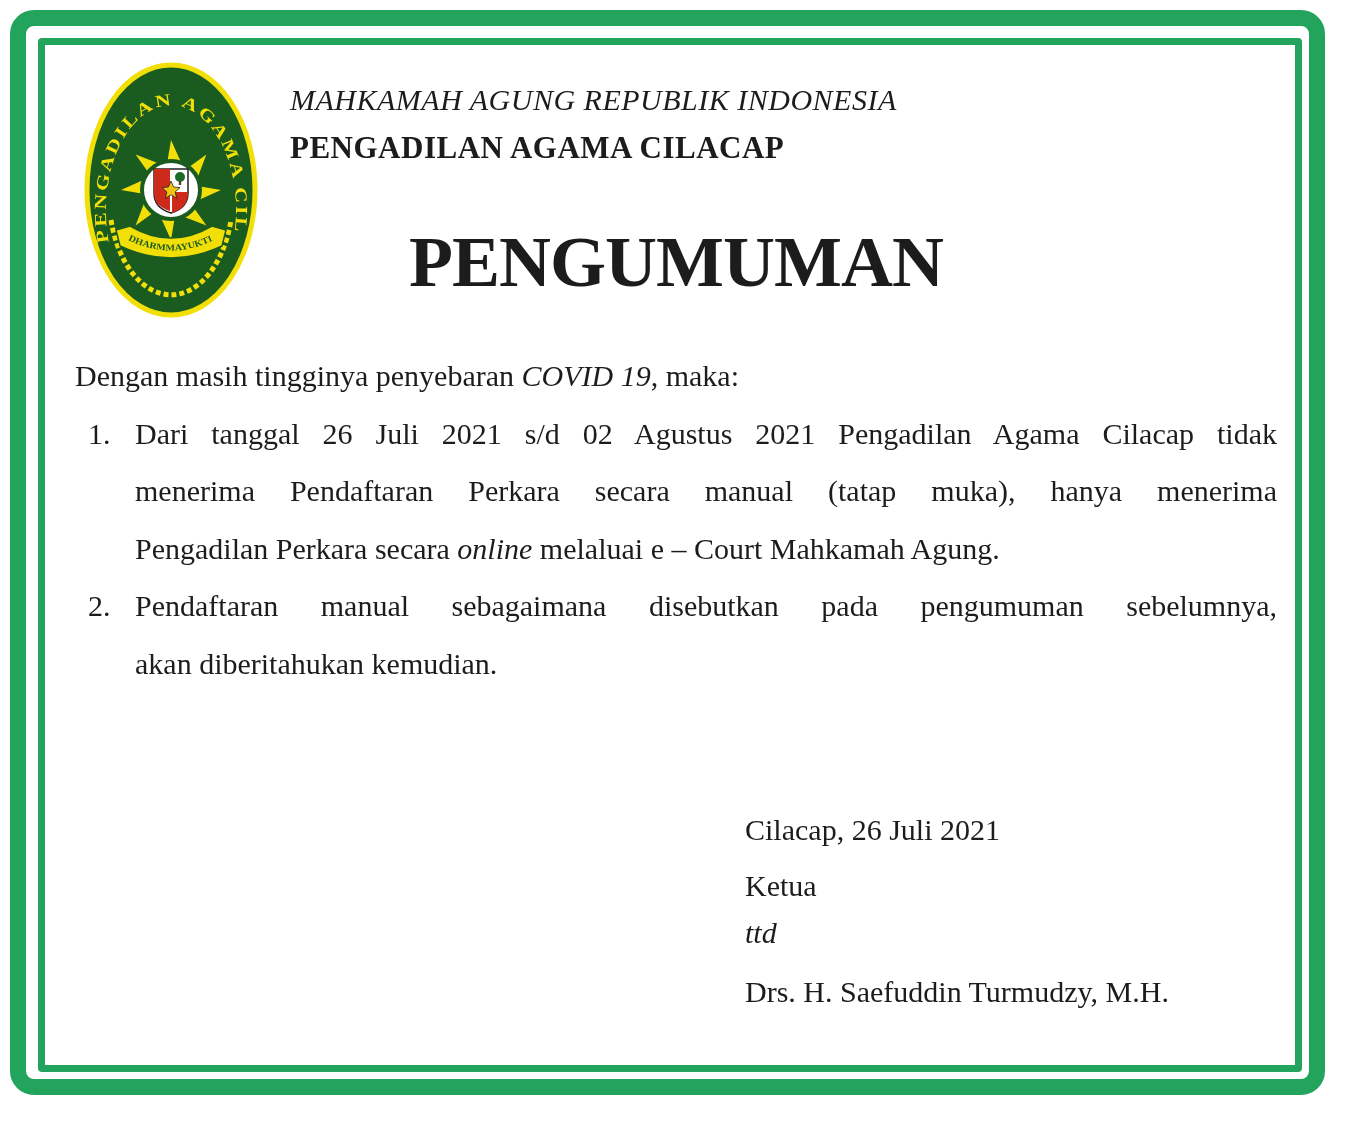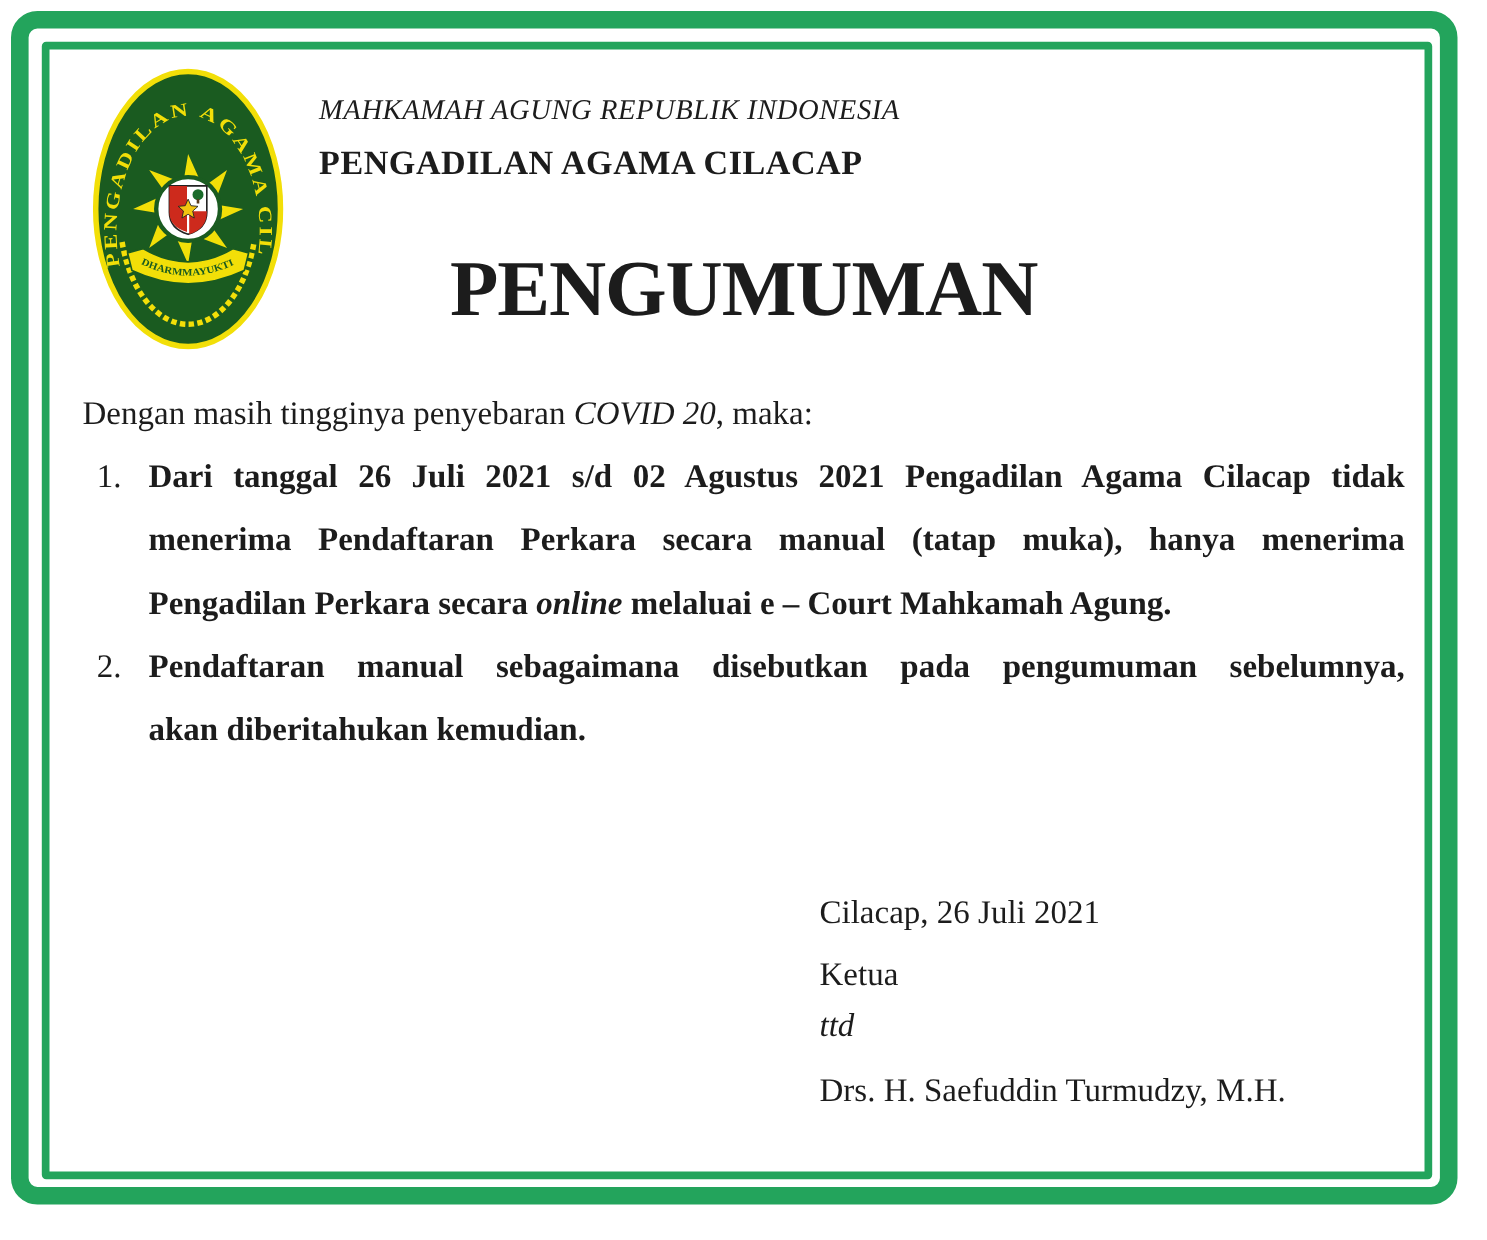--- a/index.html
+++ b/index.html
@@ -11,31 +11,31 @@
   .frame-outer {
     position:absolute; left:10px; top:10px; width:1315px; height:1085px;
     border:16px solid var(--frame-green,#23a45c); border-radius:24px;
   }
   .frame-inner {
     position:absolute; left:38px; top:38px; width:1264px; height:1034px;
     border:7px solid var(--frame-green,#23a45c); border-radius:4px;
   }
   .logo { position:absolute; left:84px; top:62px; width:174px; height:256px; }
   .header-block { position:absolute; left:290px; top:76px; }
-  .header-line1 { font-style:italic; font-size:26px; line-height:48px; letter-spacing:0.5px; }
+  .header-line1 { font-style:italic; font-size:30px; line-height:48px; letter-spacing:0.5px; }
   .header-line2 { font-weight:bold; font-size:31px; line-height:48px; letter-spacing:0.5px; }
   .doc-title {
     position:absolute; left:44px; top:226px; width:1264px; text-align:center;
     font-weight:bold; font-size:72px; line-height:72px; letter-spacing:-1px;
   }
   .body-block { position:absolute; left:75px; top:347px; width:1202px; font-size:30px; line-height:57.5px; }
   .em { font-style:italic; }
   .list-item { display:flex; }
   .num { flex:none; width:60px; padding-left:13px; }
-  .item-lines { flex:1; min-width:0;font-weight:bold; }
+  .item-lines { flex:1; min-width:0; }
   .just { text-align:justify; text-align-last:justify; text-justify:inter-word; }
   .sig-block { position:absolute; left:745px; top:815px; width:520px; font-size:30px; }
   .sig-line { position:absolute; left:0; line-height:30px; white-space:nowrap; }
   .sig-1 { top:0; } .sig-2 { top:56px; } .sig-3 { top:103px;font-style:italic; } .sig-4 { top:162px; }
 </style>
 </head>
 <body>
 
 <div class="page">
 
@@ -73,21 +73,21 @@
   <div class="header-block">
     <div class="header-line1">MAHKAMAH AGUNG REPUBLIK INDONESIA</div>
     <div class="header-line2">PENGADILAN AGAMA CILACAP</div>
   </div>
 
   <div class="doc-title">PENGUMUMAN</div>
 
   <div class="body-block">
 
     <div>
-      <span>Dengan masih tingginya penyebaran </span><span class="em">COVID 20</span><span>, maka:</span>
+      <span>Dengan masih tingginya penyebaran </span><span class="em">COVID 19</span><span>, maka:</span>
     </div>
 
     <div class="list-item">
       <span class="num">1.</span>
       <div class="item-lines">
         <div class="just">Dari tanggal 26 Juli 2021 s/d 02 Agustus 2021 Pengadilan Agama Cilacap tidak</div>
         <div class="just">menerima Pendaftaran Perkara secara manual (tatap muka), hanya menerima</div>
         <div>
           <span>Pengadilan Perkara secara </span><span class="em">online</span><span> melaluai e – Court Mahkamah Agung.</span>
         </div>

